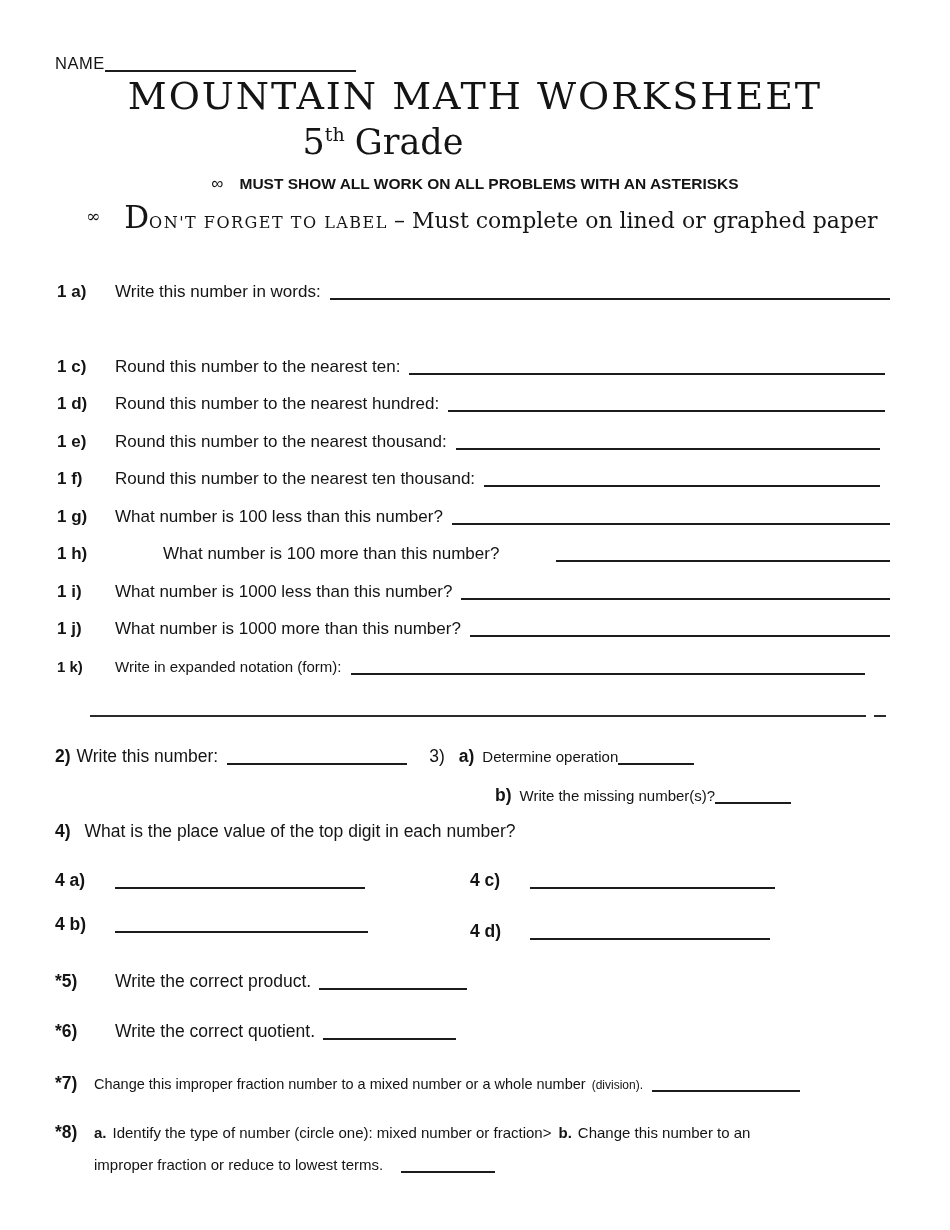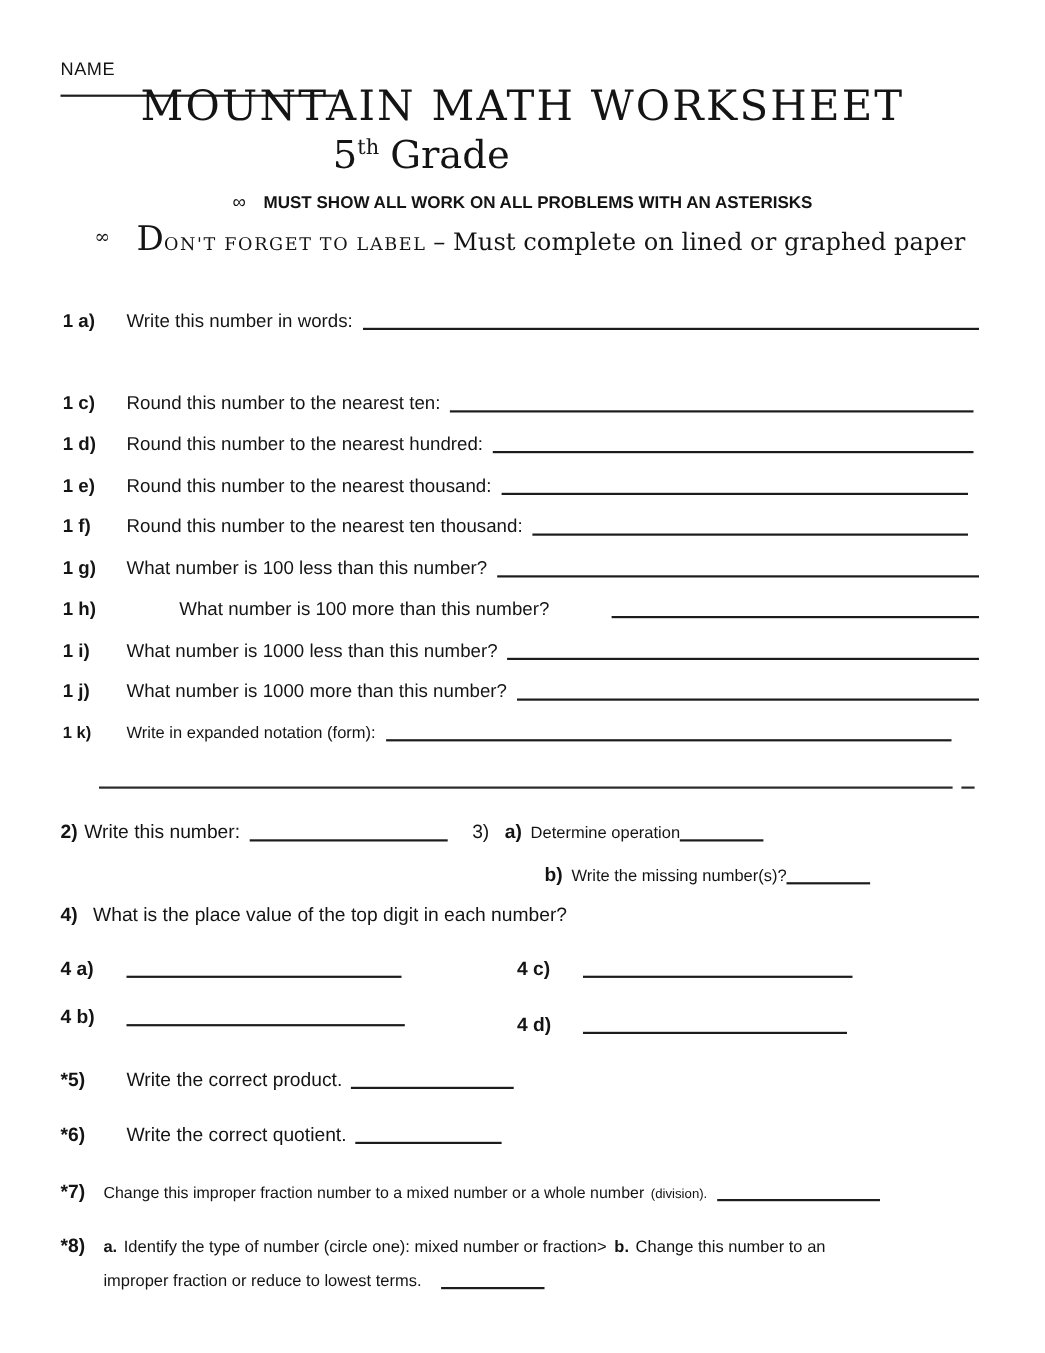--- a/index.html
+++ b/index.html
@@ -56,21 +56,21 @@
     transform: translateY(3px);
   }
   .fill { flex: 1 1 auto; }
   .line { border-bottom: 2px solid #2a2a2a; height: 14px; }
 </style>
 </head>
 <body>
 
 <div class="page">
 
-  <div class="abs row" style="left:55px; top:54px; width:840px;flex-direction:column;">
+  <div class="abs row" style="left:55px; top:54px; width:840px;">
     <span class="t16">NAME</span>
     <span class="blank" style="width:251px;"></span>
   </div>
 
   <div class="abs serif title" style="left:0; top:74px; width:950px;">MOUNTAIN MATH WORKSHEET</div>
 
   <div class="abs serif grade" style="left:0; top:122px; width:766px;">
     <span>5</span><sup>th</sup><span class="gword">Grade</span>
   </div>
 

